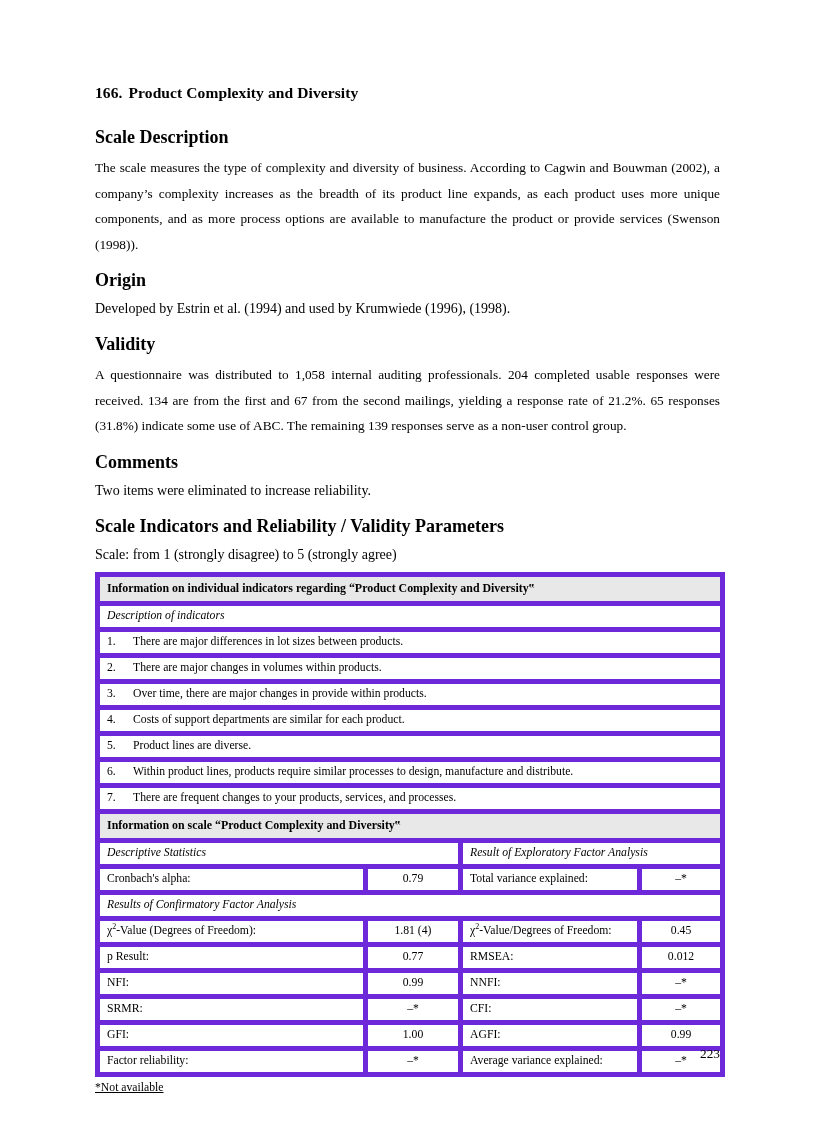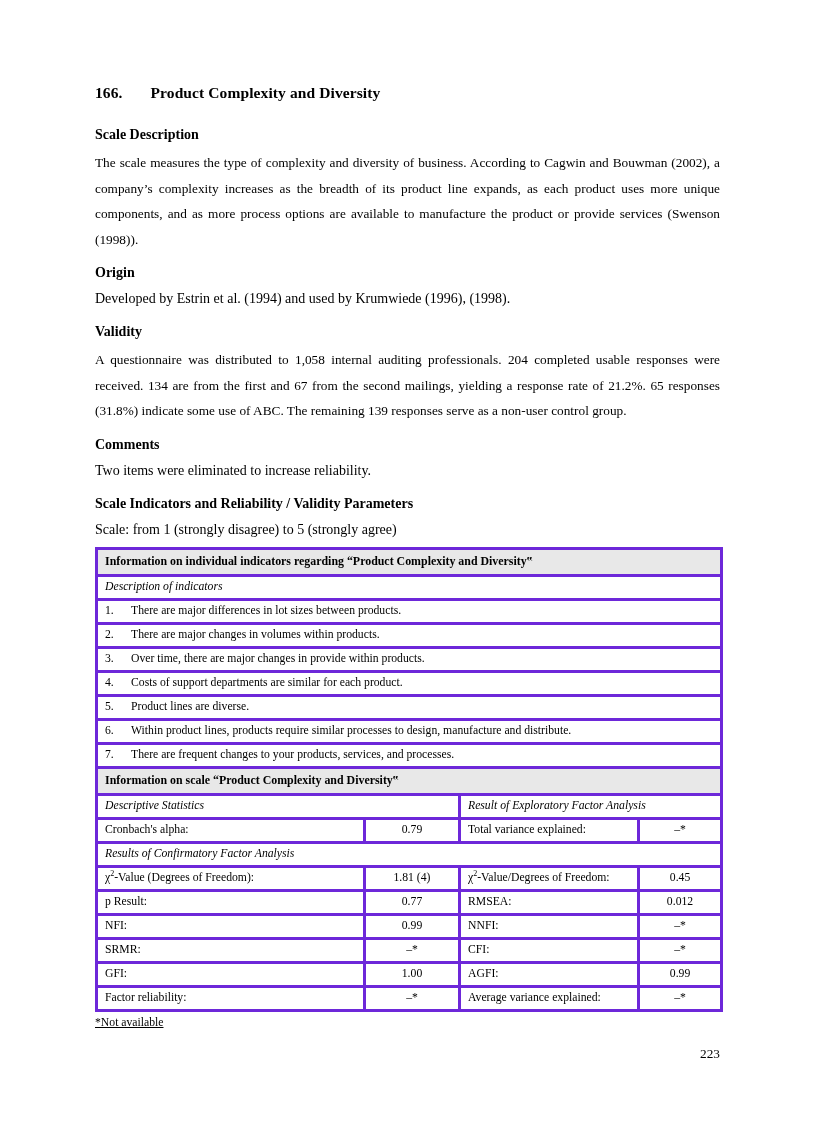--- a/index.html
+++ b/index.html
@@ -29,24 +29,24 @@
     width: 625px;
   }
 
   
   h1.doc-title {
     font-size: 15.5px;
     font-weight: bold;
     margin: 0 0 25px 0;
     letter-spacing: 0.1px;
   }
-  h1.doc-title .num { margin-right: 28px; }
+  h1.doc-title .num { margin-right: 6px; }
 
   h2.section-head {
-    font-size: 14px;
+    font-size: 18px;
     font-weight: bold;
     margin: 0 0 7px 0;
   }
   p.body-text {
     font-size: 13.3px;
     line-height: 25.5px;
     margin: 0 0 13px 0;
     text-align: justify;
     text-justify: inter-word;
   }
@@ -59,21 +59,21 @@
   .block-sm { margin-bottom: 11px; }
 
   
   table.scale-table {
     border-collapse: collapse;
     width: 625px;
     table-layout: fixed;
     margin-top: 3px;
   }
   table.scale-table td {
-    border: 3px solid #6d28d9;
+    border: 5px solid #6d28d9;
     padding: 2px 7px 3px 7px;
     font-size: 11.7px;
     line-height: 15px;
     height: 16px;
     vertical-align: middle;
   }
   tr.band td {
     background: #e8e8e8;
     font-weight: bold;
     font-size: 11.9px;

